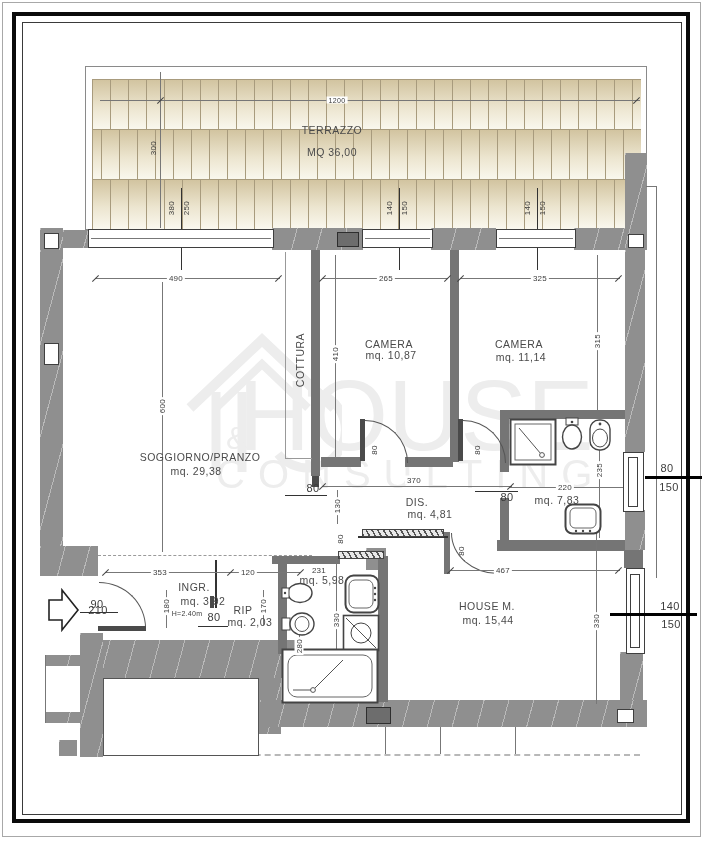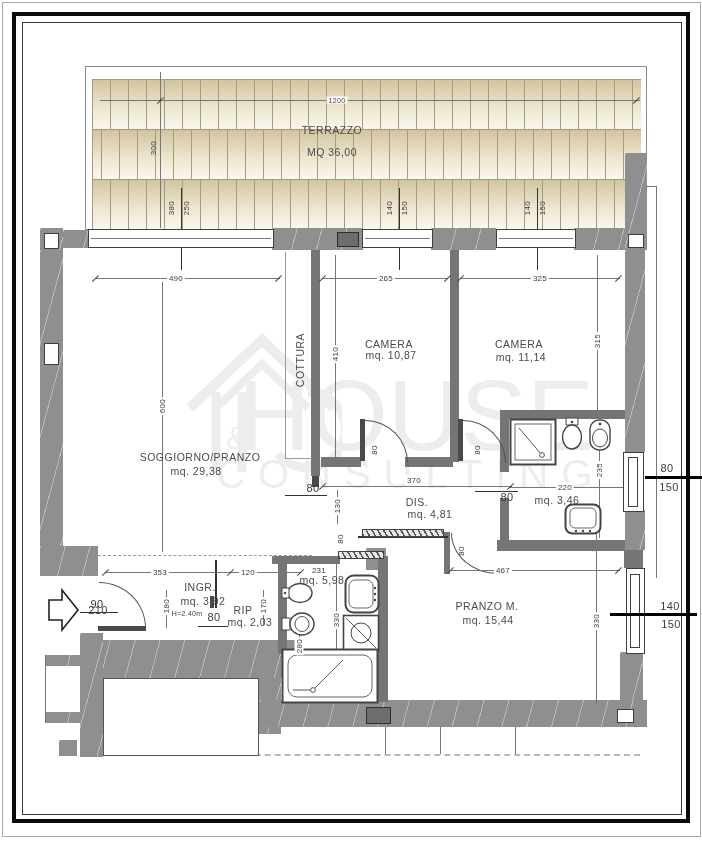--- a/index.html
+++ b/index.html
@@ -290,46 +290,46 @@
 
   <span class="lbl big" style="left:313px;top:488px;">80</span>
   <span class="lbl rot bgw" style="left:337px;top:506px;">130</span>
   <span class="lbl rot" style="left:374px;top:450px;">80</span>
   <span class="lbl rot" style="left:477px;top:450px;">80</span>
   <span class="lbl bgw" style="left:414px;top:480px;">370</span>
   <span class="lbl room" style="left:417px;top:502px;">DIS.</span>
   <span class="lbl room" style="left:430px;top:514px;">mq. 4,81</span>
   <span class="lbl big" style="left:507px;top:497px;">80</span>
 
-  <span class="lbl room" style="left:557px;top:500px;">mq. 3,46</span>
+  <span class="lbl room" style="left:557px;top:500px;">mq. 7,83</span>
   <span class="lbl rot bgw" style="left:599px;top:470px;">235</span>
   <span class="lbl bgw" style="left:565px;top:487px;">220</span>
   <span class="lbl big" style="left:667px;top:468px;">80</span>
   <span class="lbl big" style="left:669px;top:487px;">150</span>
 
   <span class="lbl big" style="left:97px;top:604px;">90</span>
   <span class="lbl big" style="left:98px;top:610px;">210</span>
   <span class="lbl bgw" style="left:160px;top:572px;">353</span>
   <span class="lbl bgw" style="left:248px;top:572px;">120</span>
-  <span class="lbl room" style="left:200px;top:587px;">INGR.</span>
+  <span class="lbl room" style="left:194px;top:587px;">INGR.</span>
   <span class="lbl room" style="left:192px;top:601px;padding-left:22px;">mq. 3,92</span>
   <span class="lbl tiny" style="left:187px;top:613px;">H=2.40m</span>
   <span class="lbl rot bgw" style="left:166px;top:606px;">180</span>
   <span class="lbl big" style="left:214px;top:617px;">80</span>
   <span class="lbl room" style="left:243px;top:610px;">RIP</span>
   <span class="lbl room" style="left:250px;top:622px;">mq. 2,03</span>
   <span class="lbl rot bgw" style="left:263px;top:606px;">170</span>
 
   <span class="lbl bgw" style="left:319px;top:570px;">231</span>
   <span class="lbl room" style="left:322px;top:580px;">mq. 5,98</span>
   <span class="lbl rot bgw" style="left:299px;top:646px;">280</span>
   <span class="lbl rot bgw" style="left:336px;top:620px;">330</span>
   <span class="lbl rot" style="left:340px;top:539px;">80</span>
 
   <span class="lbl rot" style="left:461px;top:551px;">80</span>
   <span class="lbl bgw" style="left:503px;top:570px;">467</span>
-  <span class="lbl room" style="left:487px;top:606px;">PRANZO M.</span>
+  <span class="lbl room" style="left:487px;top:606px;">HOUSE M.</span>
   <span class="lbl room" style="left:488px;top:620px;">mq. 15,44</span>
   <span class="lbl rot bgw" style="left:596px;top:621px;">330</span>
   <span class="lbl big" style="left:670px;top:606px;">140</span>
   <span class="lbl big" style="left:671px;top:624px;">150</span>
 
 </div>
 
 </body></html>

